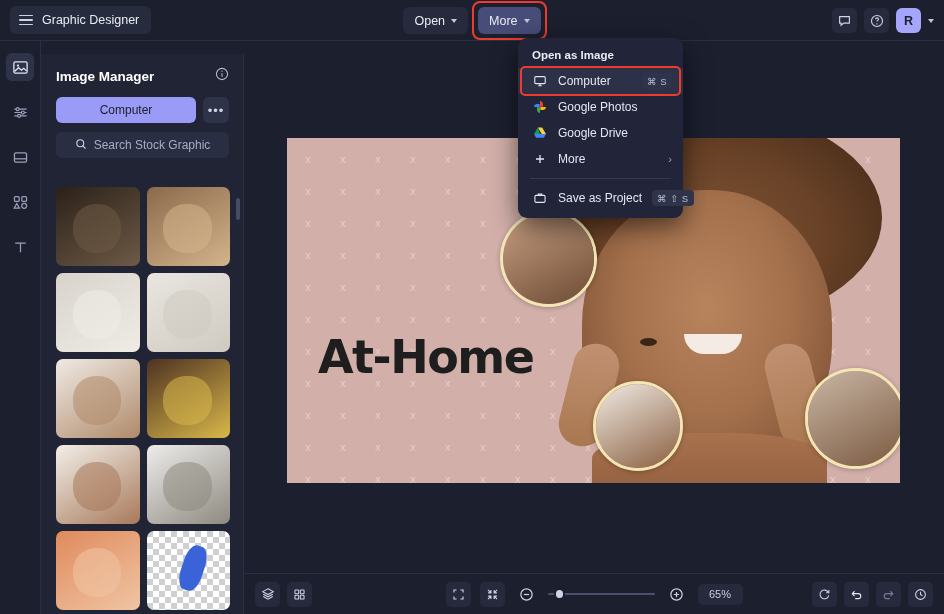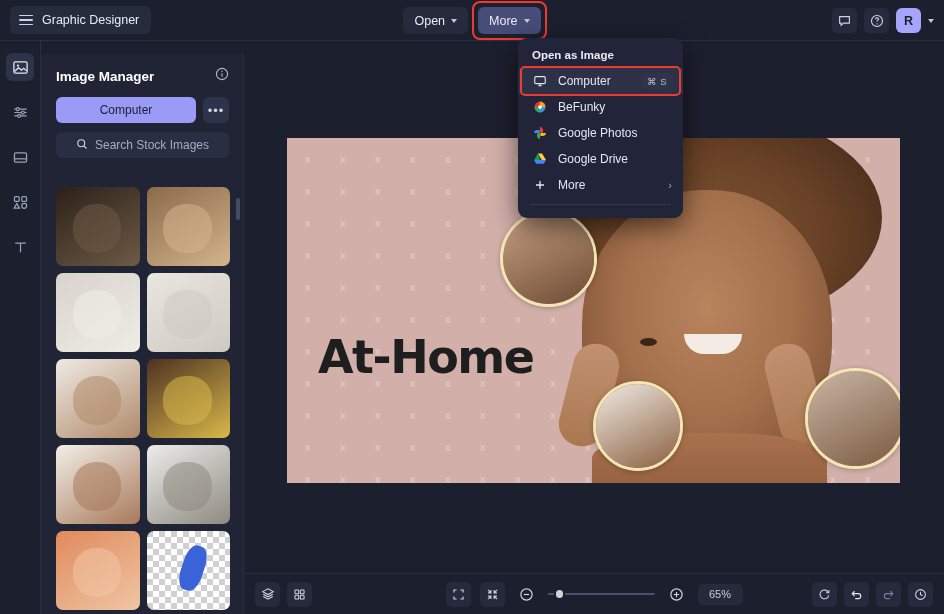--- a/index.html
+++ b/index.html
@@ -333,21 +333,21 @@
       <button class="btn-computer">Computer</button>
       <div class="btn-dots">•••</div>
     </div>
     <div class="search">
       <span>
         <svg width="12" height="12" viewBox="0 0 16 16" fill="none" stroke="#cfd3e2" stroke-width="1.5">
           <circle cx="7" cy="7" r="4.6"></circle>
             <path d="M10.4 10.4 14 14"></path>
         </svg>
       </span>
-      <span>Search Stock Images</span>
+      <span>Search Stock Graphic</span>
     </div>
 
     <div class="thumbs" id="thumbs">
         <div class="thumb" style="background: linear-gradient(148deg, rgb(43, 33, 25) 0%, rgb(110, 90, 70) 100%);">
           <div style="position: absolute; left: 20%; top: 22%; width: 58%; height: 62%; border-radius: 46%; background: rgb(110, 90, 70); opacity: 0.55;"></div>
         </div>
         <div class="thumb" style="background: linear-gradient(148deg, rgb(138, 106, 74) 0%, rgb(212, 180, 140) 100%);">
           <div style="position: absolute; left: 20%; top: 22%; width: 58%; height: 62%; border-radius: 46%; background: rgb(212, 180, 140); opacity: 0.55;"></div>
         </div>
         <div class="thumb" style="background: linear-gradient(148deg, rgb(216, 212, 204) 0%, rgb(239, 236, 230) 100%);">
@@ -686,32 +686,20 @@
               <path d="M6 13.4h4M8 11v2.4"></path>
             </svg>
           </span>
           <span class="lbl">Computer</span>
           <span class="kbd">⌘ S</span>
           <span class="mi-redbox"></span>
         </div>
         <div class="mi">
           <span class="micon">
             <svg width="14" height="14" viewBox="0 0 16 16">
-              <circle cx="8" cy="8" r="6.2" fill="#e8362a"></circle>
-              <path d="M8 1.8A6.2 6.2 0 0 1 14.2 8H8z" fill="#f5a623"></path>
-              <path d="M8 8h6.2A6.2 6.2 0 0 1 8 14.2z" fill="#2d9cdb"></path>
-              <path d="M8 8v6.2A6.2 6.2 0 0 1 1.8 8z" fill="#27ae60"></path>
-              <circle cx="8" cy="8" r="2.1" fill="#fff"></circle>
-            </svg>
-          </span>
-          <span class="lbl">BeFunky</span>
-        </div>
-        <div class="mi">
-          <span class="micon">
-            <svg width="14" height="14" viewBox="0 0 16 16">
               <path d="M8 1.2c2 0 3.4 1.6 3.4 3.6V7.6H8z" fill="#ea4335"></path>
               <path d="M14.8 8c0 2-1.6 3.4-3.6 3.4H8.4V8z" fill="#fbbc04"></path>
               <path d="M8 14.8c-2 0-3.4-1.6-3.4-3.6V8.4H8z" fill="#34a853"></path>
               <path d="M1.2 8c0-2 1.6-3.4 3.6-3.4H7.6V8z" fill="#4285f4"></path>
             </svg>
           </span>
           <span class="lbl">Google Photos</span>
         </div>
         <div class="mi">
           <span class="micon">
@@ -727,15 +715,25 @@
           <span class="micon">
             <svg width="14" height="14" viewBox="0 0 16 16" fill="none" stroke="#e3e6f1" stroke-width="1.5">
               <path d="M8 3.4v9.2M3.4 8h9.2"></path>
             </svg>
           </span>
           <span class="lbl">More</span>
           <span class="mi-arrow">›</span>
         </div>
       </div>
     <div class="msep"></div>
+    <div class="mi">
+      <span class="micon">
+        <svg width="14" height="14" viewBox="0 0 16 16" fill="none" stroke="#e3e6f1" stroke-width="1.25">
+          <rect x="2.2" y="5" width="11.6" height="8" rx="1.4"></rect>
+          <path d="M6 5V3.6h4V5"></path>
+        </svg>
+      </span>
+      <span class="lbl">Save as Project</span>
+      <span class="kbd">⌘ ⇧ S</span>
+    </div>
   </div>
 
 </div>
 
 </body></html>

